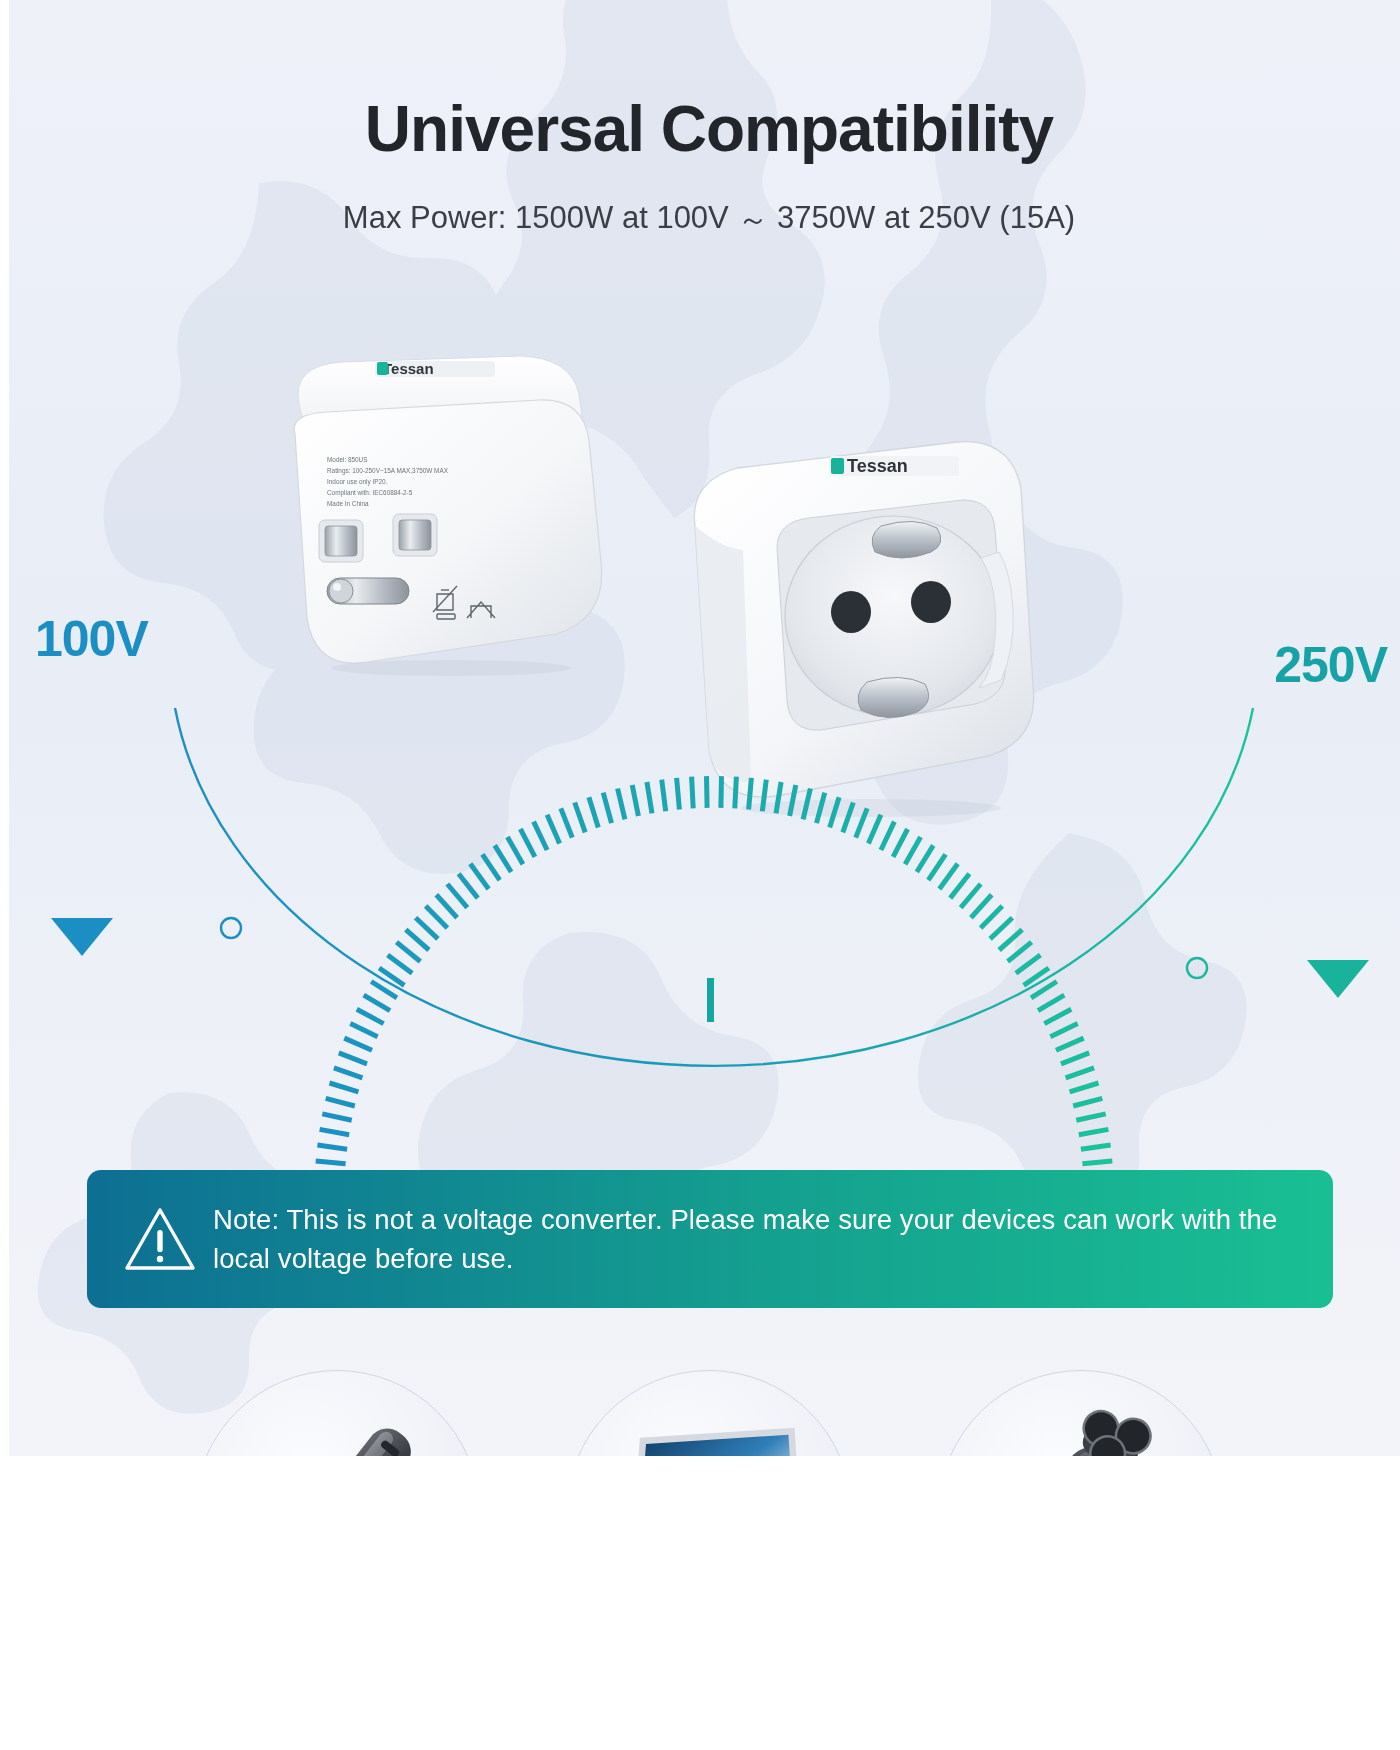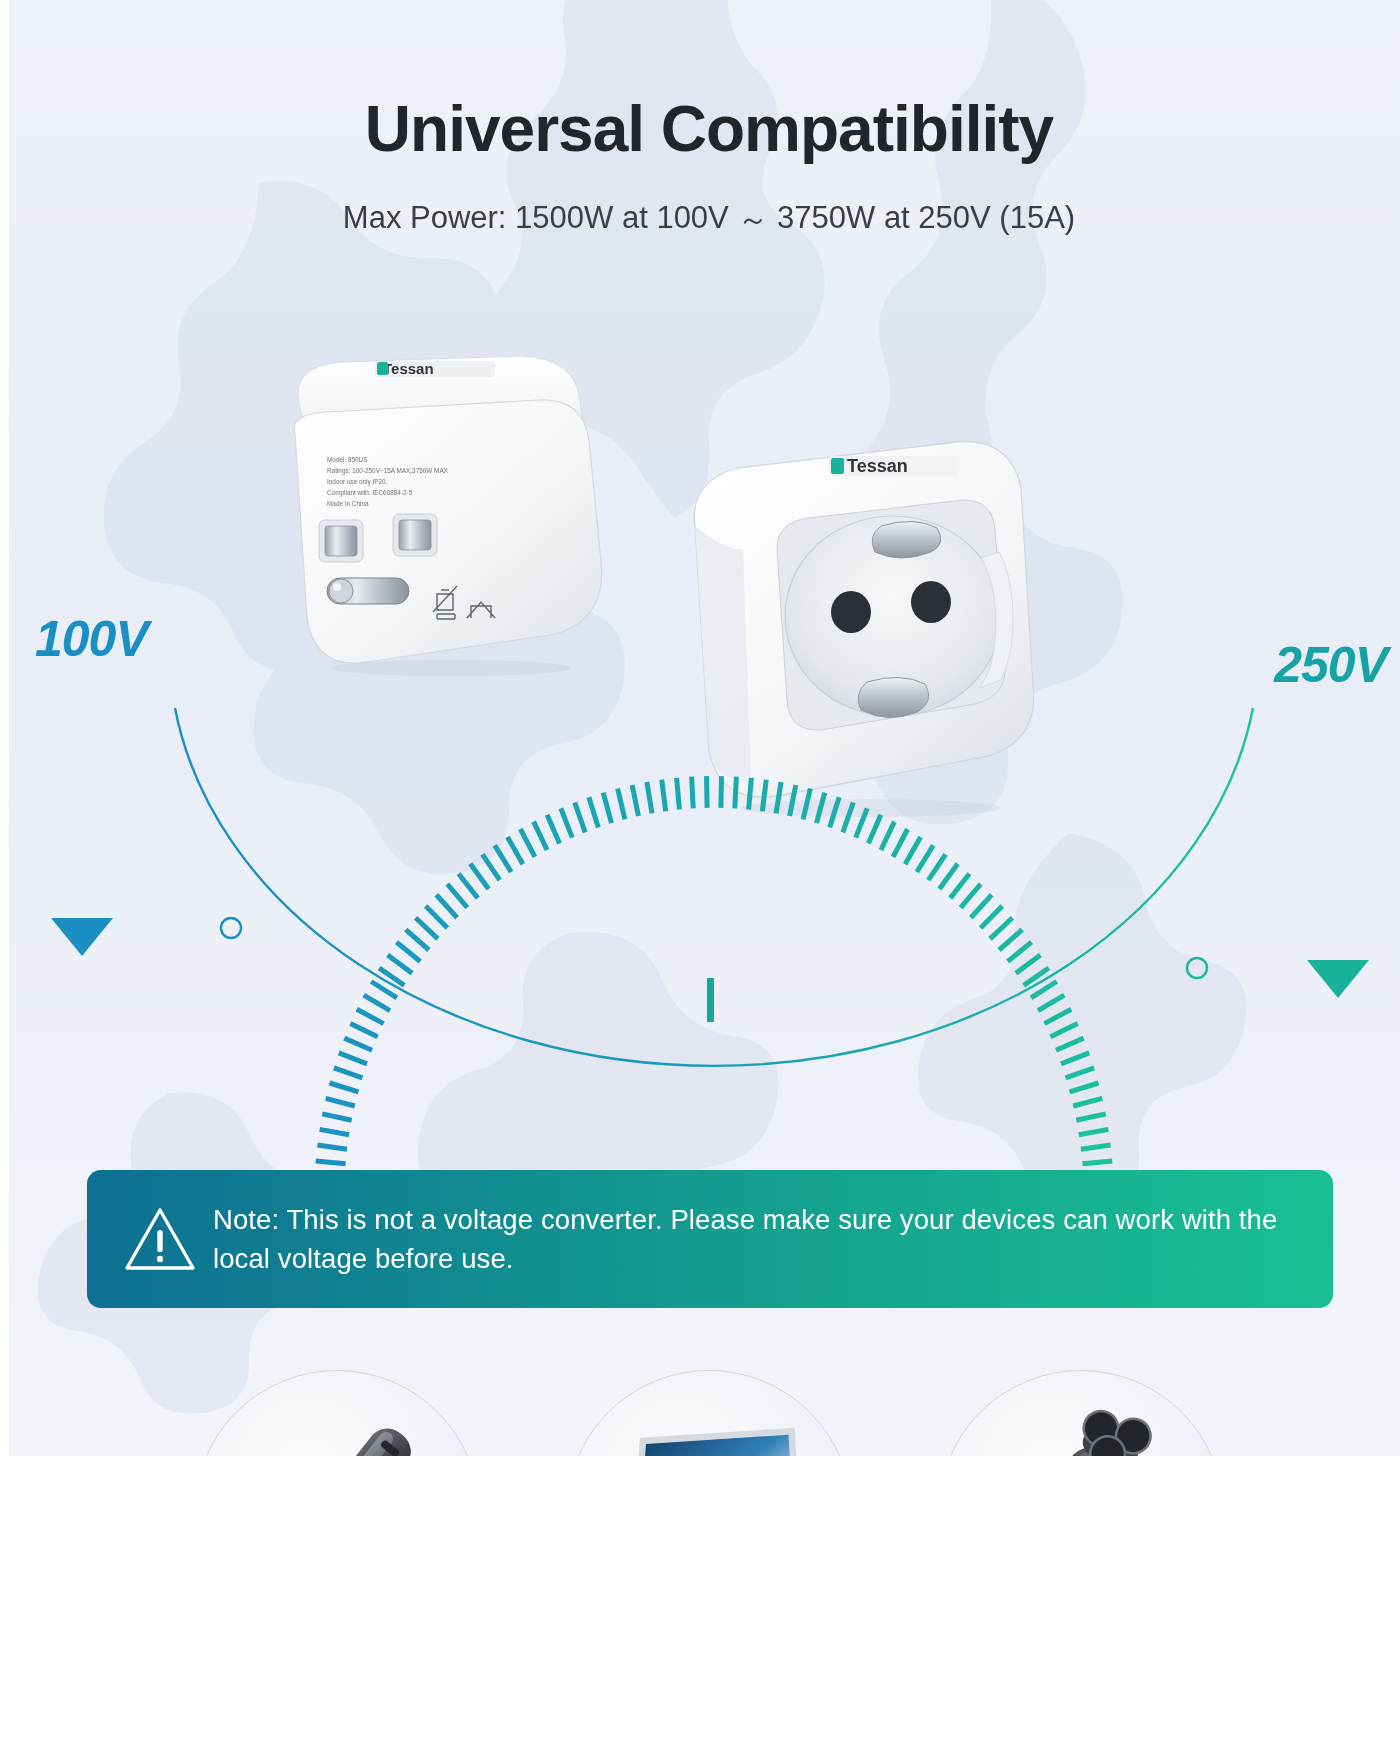--- a/index.html
+++ b/index.html
@@ -40,21 +40,20 @@
     font-weight: normal;
   }
   .subtitle .tilde { font-size: 31px; position: relative; top: 2px; }
 
   
   .volt {
     position: absolute;
     font-size: 50px;
     font-weight: bold;
     letter-spacing: -1px;
-    font-style: italic;
   }
   .volt-left { left: 26px; top: 610px; color: #1b8fc4; }
   .volt-right { right: 22px; top: 636px; color: #17a2a6; }
 
   
   .tri {
     position: absolute;
     width: 0; height: 0;
     border-left: 31px solid transparent;
     border-right: 31px solid transparent;

